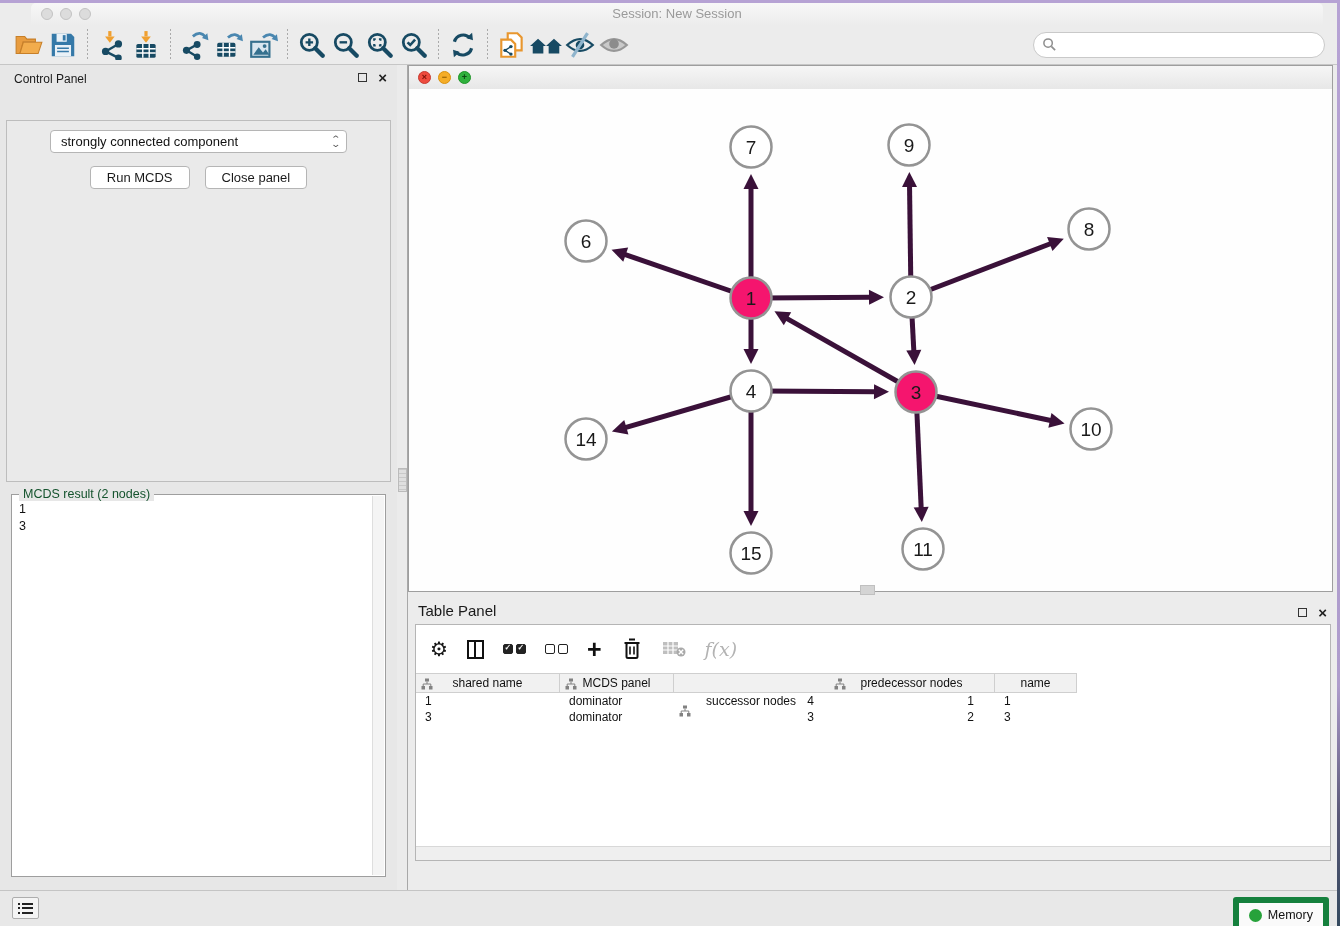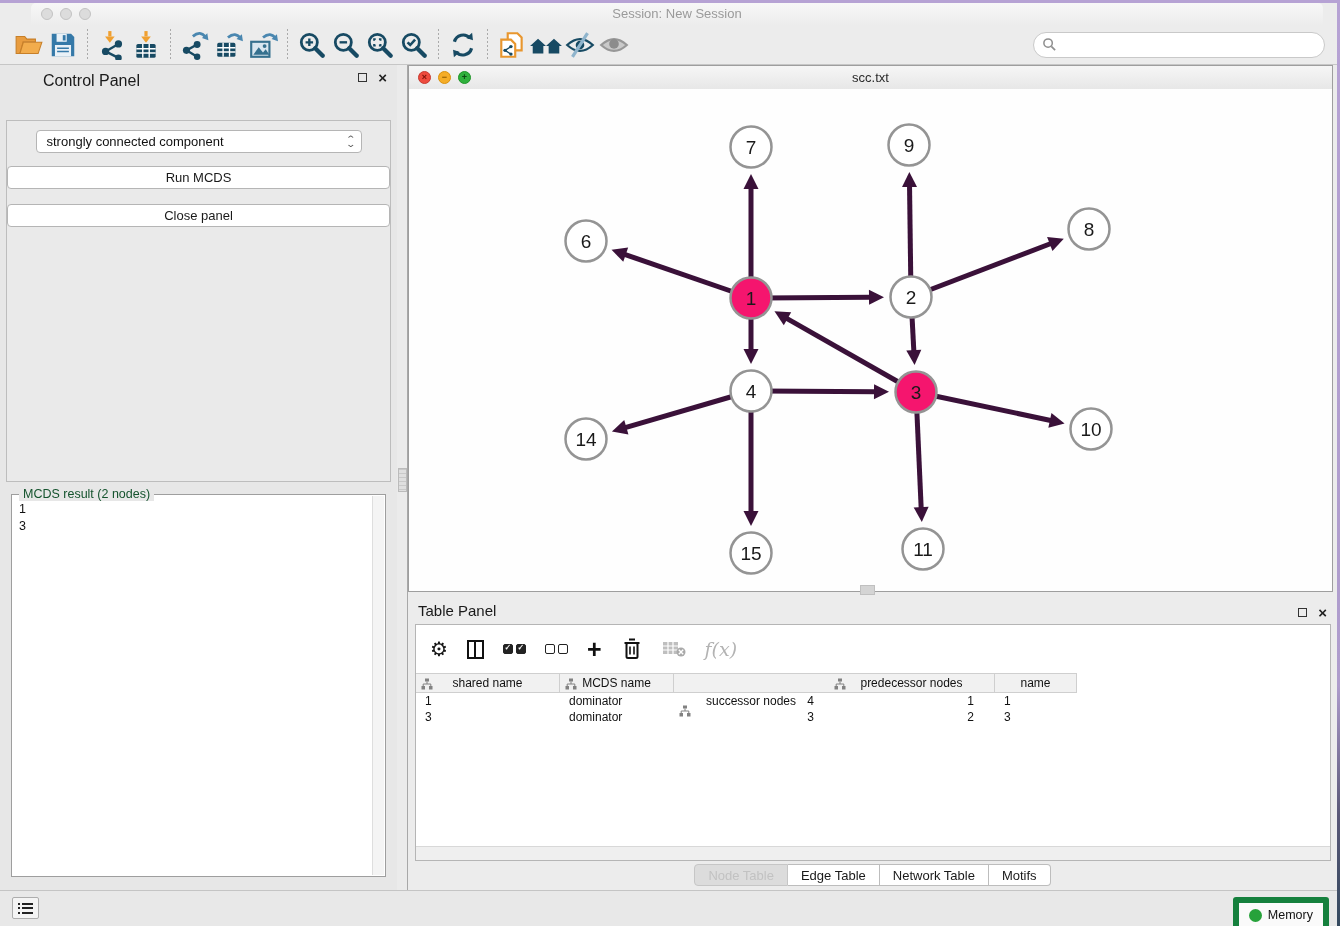--- a/index.html
+++ b/index.html
@@ -23,39 +23,39 @@
       border-bottom:1px solid #C6C6C6;display:flex;align-items:center;padding:0 12px;box-sizing:border-box;}
   .tbi{width:34px;height:32px;display:flex;align-items:center;justify-content:center;flex:0 0 auto;}
   .tsep{width:1px;height:32px;margin:0 7px;flex:0 0 auto;
       background-image:linear-gradient(#AAA 40%,transparent 40%);background-size:1px 4px;}
   #searchwrap{margin-left:auto;width:292px;height:26px;background:#fff;border:1px solid #C9C9C9;
       border-radius:13px;display:flex;align-items:center;padding:0 8px;box-sizing:border-box;}
   #searchwrap input{border:none;outline:none;flex:1;font-size:13px;background:transparent;margin-left:6px;}
   
   #control-panel{position:absolute;left:0;top:65px;width:397px;bottom:36px;background:#E7E7E7;}
   .panel-head{position:absolute;left:0;right:0;top:0;height:30px;}
-  .panel-head .ptitle{position:absolute;left:14px;top:7px;font-size:16px;color:#1A1A1A;margin-left:29px;}
+  .panel-head .ptitle{position:absolute;left:14px;top:7px;font-size:12px;color:#1A1A1A;}
   .panel-btns{position:absolute;right:10px;top:8px;display:flex;gap:11px;align-items:center;}
   .float-ico{width:9px;height:9px;border:1.5px solid #333;box-sizing:border-box;display:inline-block;}
   .close-ico{font-size:15px;font-weight:bold;color:#222;line-height:9px;}
   .seg{display:inline-flex;}
   .seg .segb{height:22px;padding:0 13px;font-family:"Liberation Sans",sans-serif;font-size:13px;color:#1A1A1A;
       background:#fff;border:1px solid #BDBDBD;border-left:none;cursor:default;}
   .seg .segb:first-child{border-left:1px solid #BDBDBD;border-radius:4px 0 0 4px;}
   .seg .segb:last-child{border-radius:0 4px 4px 0;}
   .seg .segb.disabled{background:#DCDCDC;color:#C2C2C2;border-color:#C6C6C6;}
   #cp-tabs{position:absolute;top:31px;left:0;right:0;text-align:center;}
   #cp-box{position:absolute;left:6px;right:6px;top:55px;height:362px;border:1px solid #BDBDBD;
       background:#EAEAEA;box-sizing:border-box;}
   #opt-label{margin-top:18px;text-align:center;font-size:13px;color:#1A1A1A;}
-  #criterion{margin:9px auto 0;width:326px;height:23px;background:#fff;border:1px solid #B5B5B5;
+  #criterion{margin:9px auto 0;width:297px;height:23px;background:#fff;border:1px solid #B5B5B5;
       border-radius:4px;display:flex;align-items:center;padding:0 6px 0 10px;box-sizing:border-box;font-size:13px;color:#111;}
   #criterion .stepper{margin-left:auto;display:flex;flex-direction:column;align-items:center;line-height:5px;}
   #criterion .stepper i{font-style:normal;font-size:9px;color:#555;transform:scaleX(1.4);}
-  #cp-buttons{margin-top:13px;display:flex;justify-content:center;gap:15px;flex-direction:column;}
+  #cp-buttons{margin-top:13px;display:flex;justify-content:center;gap:15px;}
   .aq-btn{height:23px;padding:0 16px;background:#fff;border:1px solid #B5B5B5;border-radius:4px;
       font-family:"Liberation Sans",sans-serif;font-size:13px;color:#1A1A1A;}
   #result-box{position:absolute;left:11px;right:11px;top:429px;bottom:13px;border:1px solid #9E9E9E;
       background:#fff;}
   #result-box .legend{position:absolute;top:-8px;left:7px;background:#E7E7E7;padding:0 4px;
       font-size:12.5px;color:#14532d;}
   #result-lines{padding:6px 0 0 7px;font-size:12.5px;color:#111;line-height:17px;}
   #result-scroll{position:absolute;top:1px;bottom:1px;right:1px;width:11px;background:#F4F4F4;border-left:1px solid #DEDEDE;}
   
   #v-splitter{position:absolute;left:397px;width:11px;top:65px;bottom:36px;background:#EBEBEB;border-right:1px solid #A8A8A8;box-sizing:border-box;}
@@ -312,21 +312,20 @@
     <div id="v-handle"></div>
   </div>
 
   <div id="net-window">
     <div id="net-titlebar">
       <span class="traffic">
         <span class="tdot red">×</span>
         <span class="tdot yellow">−</span>
         <span class="tdot green">+</span>
       </span>
-      <span class="wtitle">scc.txt</span>
     </div>
     <div id="canvas">
       <svg width="923" height="503">
           <g>
             <line x1="342" y1="209" x2="342" y2="98" stroke="#3A1139" stroke-width="5"></line>
             <polygon points="342,85 349.5,100 334.5,100" fill="#3A1139"></polygon>
           </g>
           <g>
             <line x1="342" y1="209" x2="214.80760821872124" y2="165.0608101119219" stroke="#3A1139" stroke-width="5"></line>
             <polygon points="202.52013554763684,160.8160468255473 219.14689052564268,158.62492407650777 214.24908673367196,172.80277715852824" fill="#3A1139"></polygon>
@@ -487,21 +486,21 @@
             </svg>
           <span>shared name</span>
         </span>
         <span class="th">
           <svg width="12" height="12" viewBox="0 0 12 12">
               <rect x="4" y="0.5" width="4" height="3" fill="#828282"></rect>
               <rect x="0.5" y="8" width="3.5" height="3.5" fill="#828282"></rect>
               <rect x="8" y="8" width="3.5" height="3.5" fill="#828282"></rect>
               <path d="M6 3.5v2.5M2.2 8V6h7.6v2" stroke="#828282" fill="none"></path>
             </svg>
-          <span>MCDS name</span>
+          <span>MCDS panel</span>
         </span>
         <span class="th">
           <svg width="12" height="12" viewBox="0 0 12 12">
               <rect x="4" y="0.5" width="4" height="3" fill="#828282"></rect>
               <rect x="0.5" y="8" width="3.5" height="3.5" fill="#828282"></rect>
               <rect x="8" y="8" width="3.5" height="3.5" fill="#828282"></rect>
               <path d="M6 3.5v2.5M2.2 8V6h7.6v2" stroke="#828282" fill="none"></path>
             </svg>
           <span>successor nodes</span>
         </span>
@@ -529,28 +528,20 @@
         <div class="trow">
           <span class="td">3</span>
           <span class="td">dominator</span>
           <span class="td">3</span>
           <span class="td">2</span>
           <span class="td">3</span>
         </div>
       </div>
       <div id="tbl-hscroll"></div>
     </div>
-    <div id="tp-tabs">
-      <span class="seg">
-        <button class="segb disabled">Node Table</button>
-        <button class="segb">Edge Table</button>
-        <button class="segb">Network Table</button>
-        <button class="segb">Motifs</button>
-      </span>
-    </div>
   </div>
 
   <div id="status-bar">
     <div id="list-btn">
       <span class="bar">
           <i></i>
           <b></b>
         </span>
       <span class="bar">
           <i></i>

